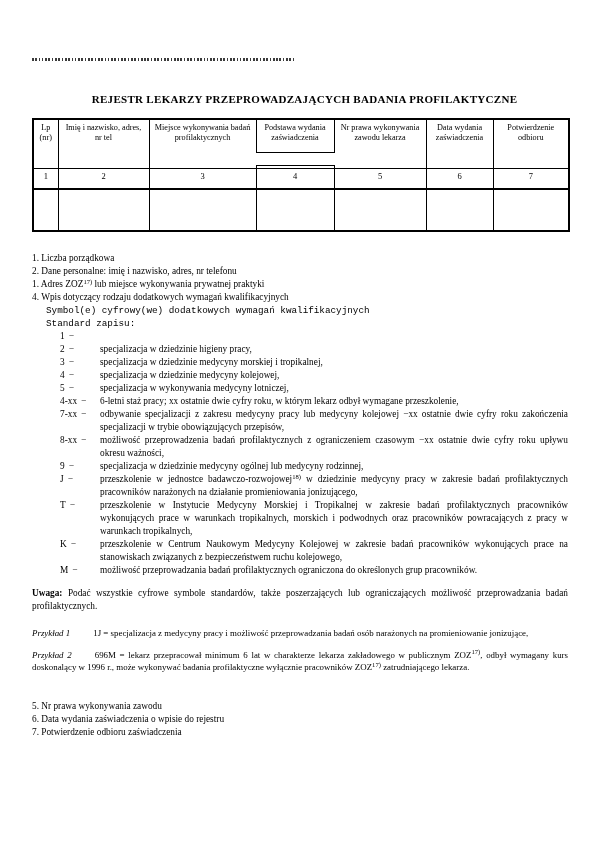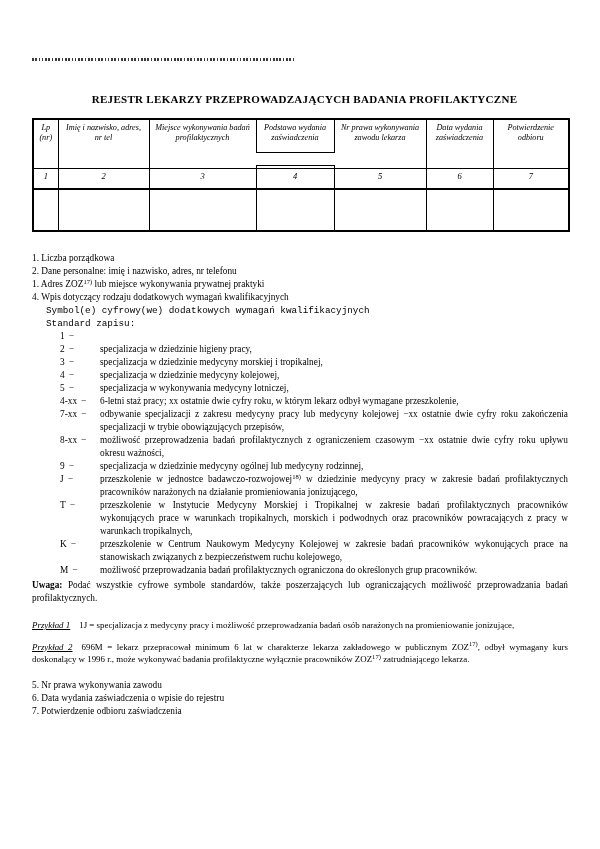--- a/index.html
+++ b/index.html
@@ -17,21 +17,20 @@
   .doc-title {
     position:absolute; left:9px; right:0; top:93px; text-align:center;
     font-weight:bold; font-size:11px; letter-spacing:0.3px;
   }
 
   
   .register-table {
     position:absolute; left:32px; top:118px; width:536px;
     border-collapse:collapse; table-layout:fixed; border:2px solid #000;
     font-size:8.2px;
-    font-style:italic;
   }
   .register-table th, .register-table td { border:1px solid #000; padding:0; }
   .register-table th {
     height:45px; vertical-align:top; font-weight:normal; text-align:center;
     padding-top:3px; line-height:10px; position:relative;
   }
   .th-label { white-space:pre-line; display:block; padding:0 2px; }
   .sub-box {
     position:absolute; left:-1px; right:-1px; bottom:2px; height:12px;
     border-top:1px solid #000; border-bottom:1px solid #000; background:#fff;
@@ -48,28 +47,28 @@
   .indent-1 { padding-left:14px;font-family:Liberation Mono, monospace; }
 
   .std-row { display:grid; grid-template-columns:68px 1fr; }
   .std-sym { padding-left:28px; white-space:nowrap; }
   .dash { margin-left:4px; }
   .std-text { text-align:justify; }
 
   .em { }
   sup { font-size:6.6px; line-height:0; vertical-align:baseline; position:relative; top:-3.5px; }
 
-  .uwaga { margin-top:2px; text-align:justify; }
+  .uwaga { margin-top:10px; text-align:justify; }
   .uwaga-label { font-weight:bold; }
 
   .example { margin-top:14px; font-size:8.9px; line-height:12.5px; text-align:justify; }
   .example + .example { margin-top:9px; }
-  .example-label { font-style:italic; margin-right:9px;text-decoration:underline; }
-
-  .bottom-list { margin-top:13px; }
+  .example-label { font-style:italic; margin-right:23px; }
+
+  .bottom-list { margin-top:26px; }
 </style>
 </head>
 <body>
 
 <div class="page">
 
   <div class="dotted-line"></div>
 
   <div class="doc-title">REJESTR LEKARZY PRZEPROWADZAJĄCYCH BADANIA PROFILAKTYCZNE</div>
 

